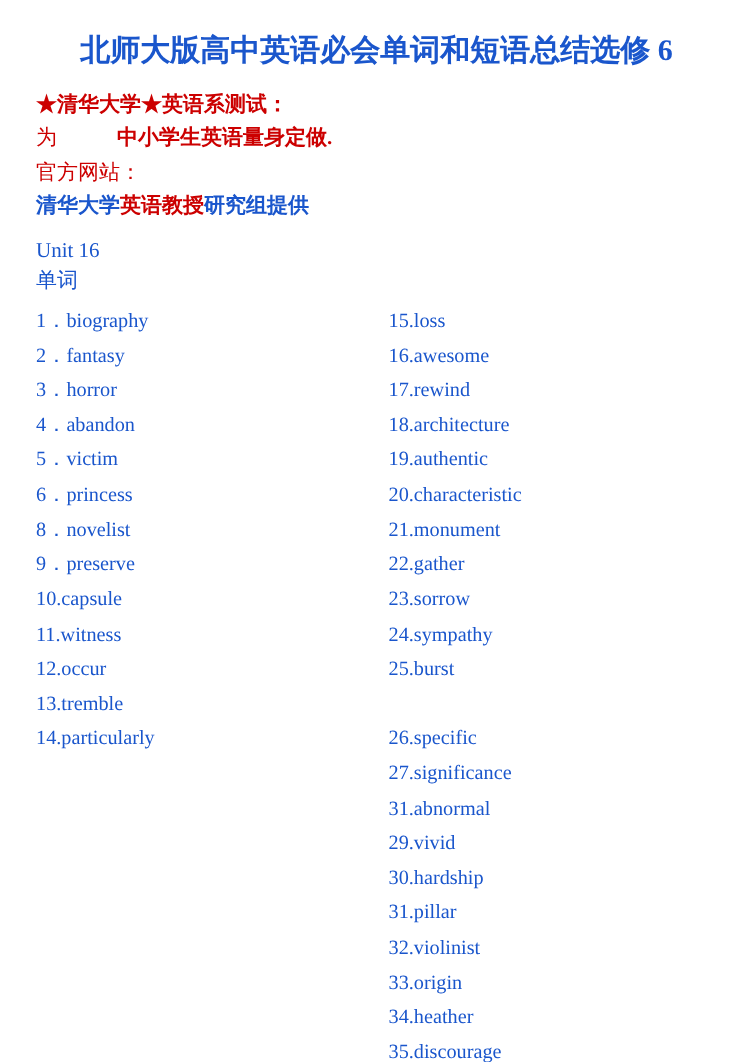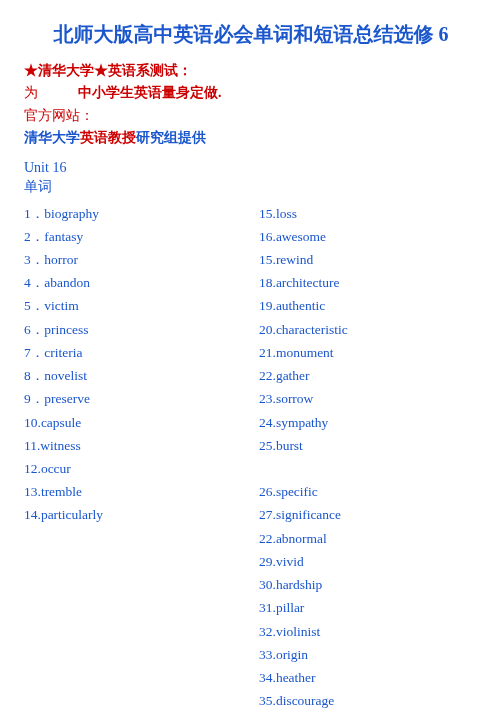--- a/index.html
+++ b/index.html
@@ -90,45 +90,44 @@
 <div class="vocab-label">单词</div>
 
 <div class="columns">
   <div class="col-left" id="left-col">
       <div class="word-item">1．biography</div>
       <div class="word-item">2．fantasy</div>
       <div class="word-item">3．horror</div>
       <div class="word-item">4．abandon</div>
       <div class="word-item">5．victim</div>
       <div class="word-item">6．princess</div>
-      <div class="word-item">7．criteria</div>
       <div class="word-item">8．novelist</div>
       <div class="word-item">9．preserve</div>
       <div class="word-item">10.capsule</div>
       <div class="word-item">11.witness</div>
       <div class="word-item">12.occur</div>
       <div class="word-item">13.tremble</div>
       <div class="word-item">14.particularly</div>
     </div>
   <div class="col-right" id="right-col">
       <div class="word-item">15.loss</div>
       <div class="word-item">16.awesome</div>
-      <div class="word-item">15.rewind</div>
+      <div class="word-item">17.rewind</div>
       <div class="word-item">18.architecture</div>
       <div class="word-item">19.authentic</div>
       <div class="word-item">20.characteristic</div>
       <div class="word-item">21.monument</div>
       <div class="word-item">22.gather</div>
       <div class="word-item">23.sorrow</div>
       <div class="word-item">24.sympathy</div>
       <div class="word-item">25.burst</div>
       <div class="word-item">&nbsp;</div>
       <div class="word-item">26.specific</div>
       <div class="word-item">27.significance</div>
-      <div class="word-item">22.abnormal</div>
+      <div class="word-item">31.abnormal</div>
       <div class="word-item">29.vivid</div>
       <div class="word-item">30.hardship</div>
       <div class="word-item">31.pillar</div>
       <div class="word-item">32.violinist</div>
       <div class="word-item">33.origin</div>
       <div class="word-item">34.heather</div>
       <div class="word-item">35.discourage</div>
     </div>
 </div>
 

